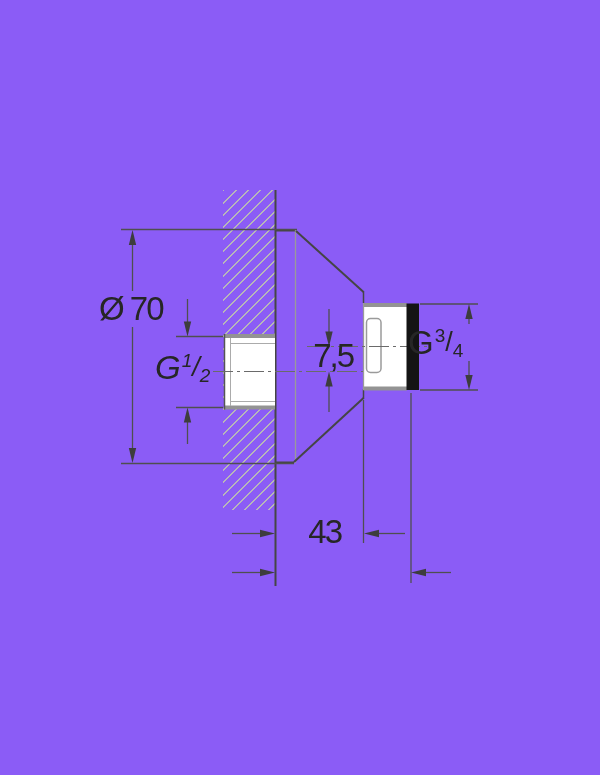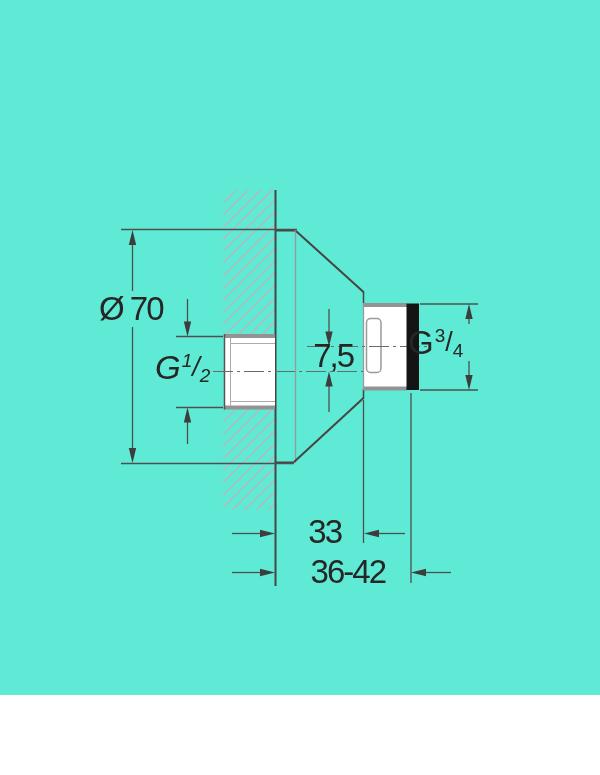--- a/index.html
+++ b/index.html
@@ -1,19 +1,19 @@
 <!DOCTYPE html>
 <html><head>
 <meta charset="utf-8">
 <style>
   html,body{margin:0;padding:0;background:#ffffff;}
   .canvas{
     position:relative;
-    width:600px;height:695px;
-    background:#5eead4;
+    width:600px;height:775px;
+    background:#8b5cf6;
     overflow:hidden;
     font-family:"Liberation Sans",sans-serif;
   }
   .hatch{
     position:absolute;
     left:223px;top:190px;width:52px;height:320px;
     background:repeating-linear-gradient(135deg,
       #b8b8b8 0px,#b8b8b8 1.4px,
       rgba(0,0,0,0) 1.4px,rgba(0,0,0,0) 8.6px);
   }
@@ -136,17 +136,16 @@
   </svg>
 
   <div class="dimlabel" style="left:99px;top:292px;">Ø 70</div>
 
   <div class="dimlabel thread" style="left:155px;top:351px;font-style:italic;"><span>G</span><span class="sup">1</span><span class="sl">/</span><span class="sub">2</span></div>
 
   <div class="dimlabel center" style="left:303px;top:339px;width:50px;">7,5</div>
 
   <div class="dimlabel thread" style="left:408px;top:326px;"><span>G</span><span class="sup">3</span><span class="sl">/</span><span class="sub">4</span></div>
 
-  <div class="dimlabel center" style="left:297px;top:515px;width:44px;">33</div>
+  <div class="dimlabel center" style="left:297px;top:515px;width:44px;">43</div>
 
-  <div class="dimlabel center" style="left:299px;top:555px;width:86px;">36-42</div>
 
 </div>
 
 </body></html>

